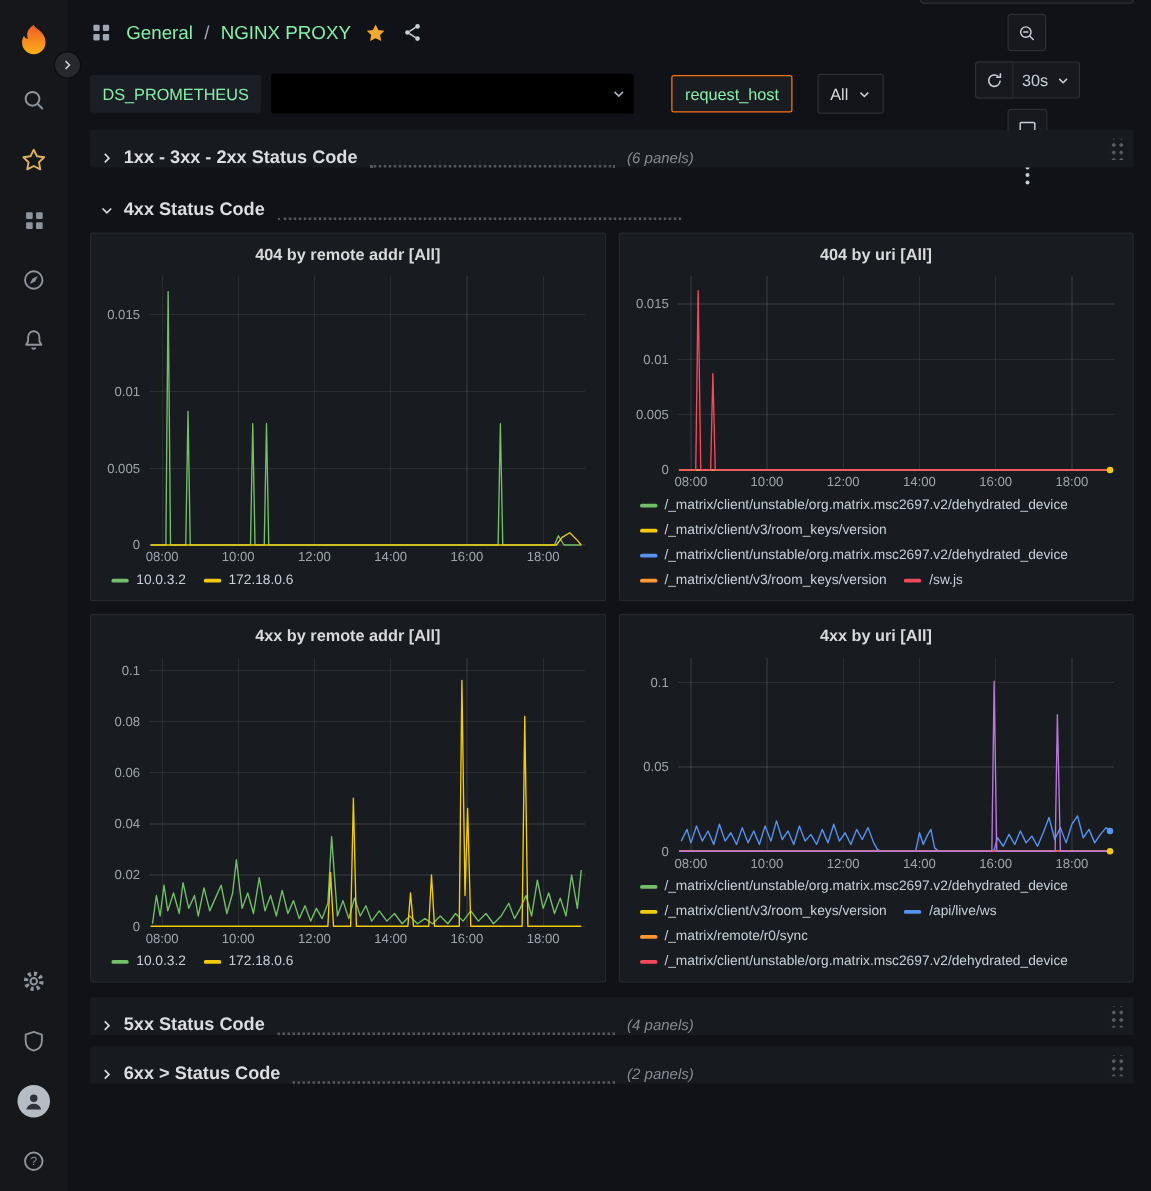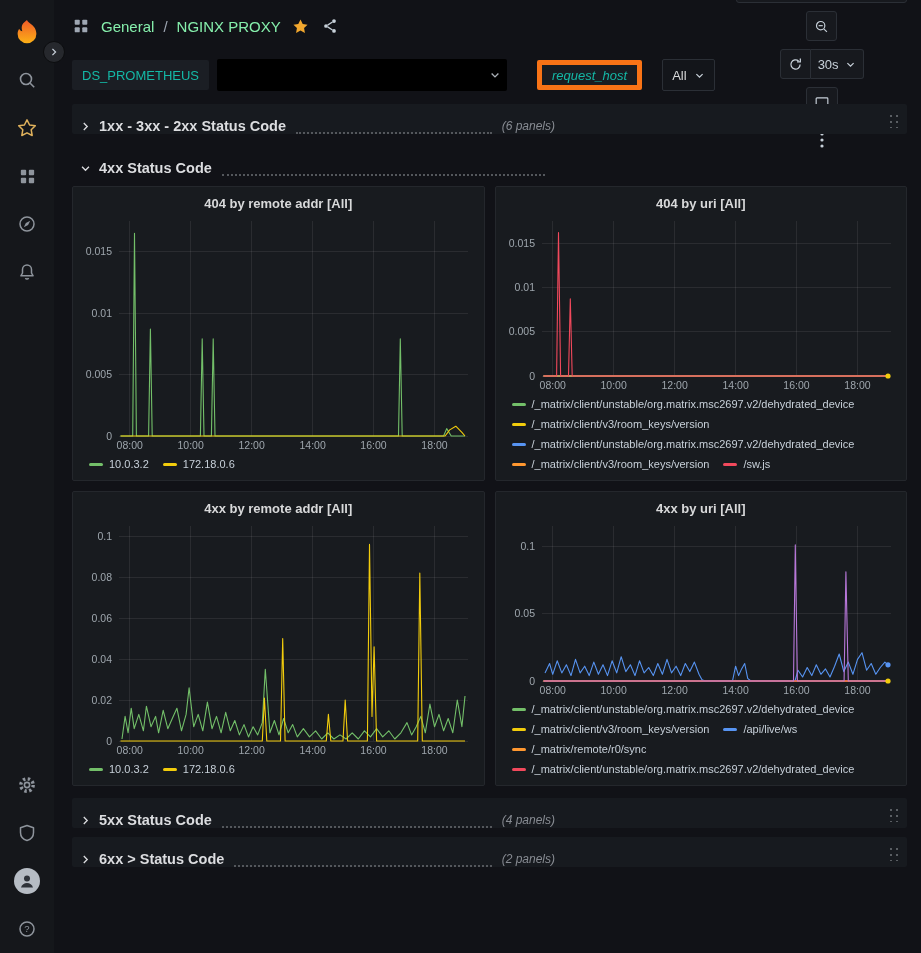--- a/index.html
+++ b/index.html
@@ -36,23 +36,23 @@
     gap:6px; font-size:13px; font-family:inherit; cursor:pointer; padding:0 7px; }
   .nav-btn.borderless { background:none; border:none; min-width:22px; padding:0 2px; }
   .btn-group { display:flex; }
   .btn-group .nav-btn:first-child { border-radius:3px 0 0 3px; }
   .btn-group .nav-btn:last-child { border-radius:0 3px 3px 0; border-left:none; }
   .tz { color:#848a93; font-size:16px; }
 
   
   .dash { flex:1; overflow:hidden; padding:4px 14px 0 18px; }
   .submenu { display:flex; align-items:center; gap:8px; height:34px; margin:2px 0 12px 0; }
-  .var-label { background:#1b1e24; color:#14b8a6; font-size:13px; height:30px;
+  .var-label { background:#1b1e24; color:#86efac; font-size:13px; height:30px;
     display:flex; align-items:center; padding:0 10px; border-radius:2px; }
-  .var-label.bordered { border:5px solid #f97316; background:#191c21;font-style:italic; }
+  .var-label.bordered { border:1px solid #f97316; background:#191c21; }
   .var-value { height:32px; display:flex; align-items:center; border-radius:2px; cursor:pointer; }
   .var-value.redacted { width:290px; background:#000; justify-content:flex-end; padding-right:6px; }
   .var-value.plain { border:1px solid #2b2f36; background:#13151a; padding:0 9px; gap:7px;
     color:#d8d9da; font-size:13px; margin-left:12px; }
   .gap20 { width:14px; }
 
   .row-header { height:30px; display:flex; align-items:flex-end; position:relative;
     border-radius:2px; margin-bottom:9px; padding:0 8px; cursor:pointer; }
   .row-header.collapsed { background:#171a1f; }
   .row-header.expanded { background:transparent; margin-top:12px; margin-bottom:10px; }

